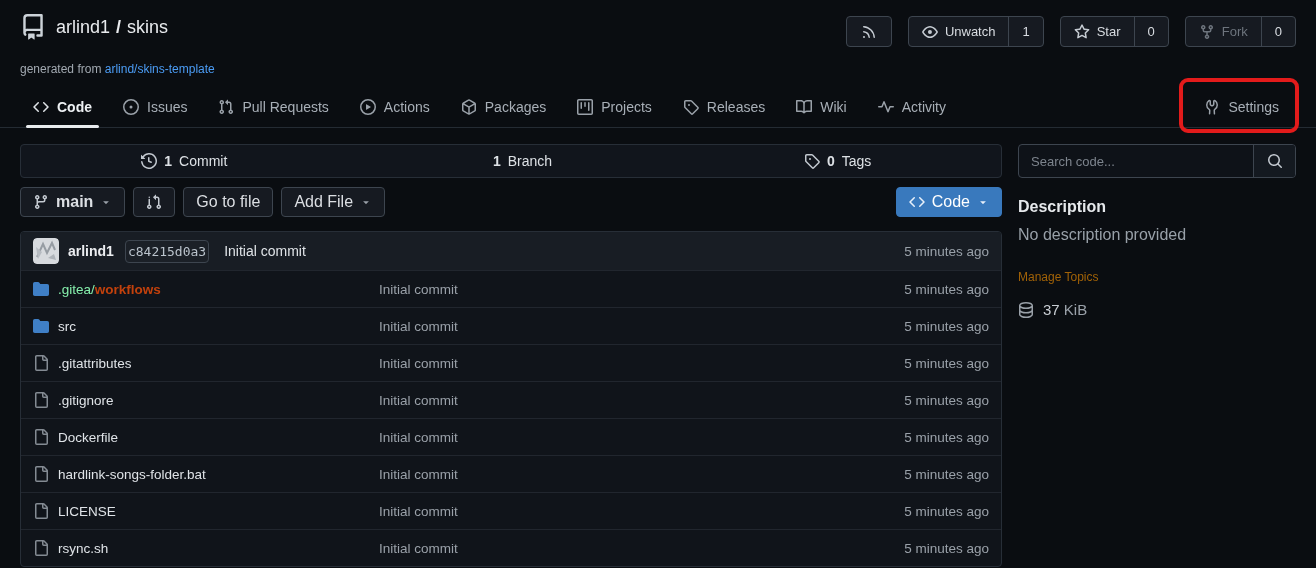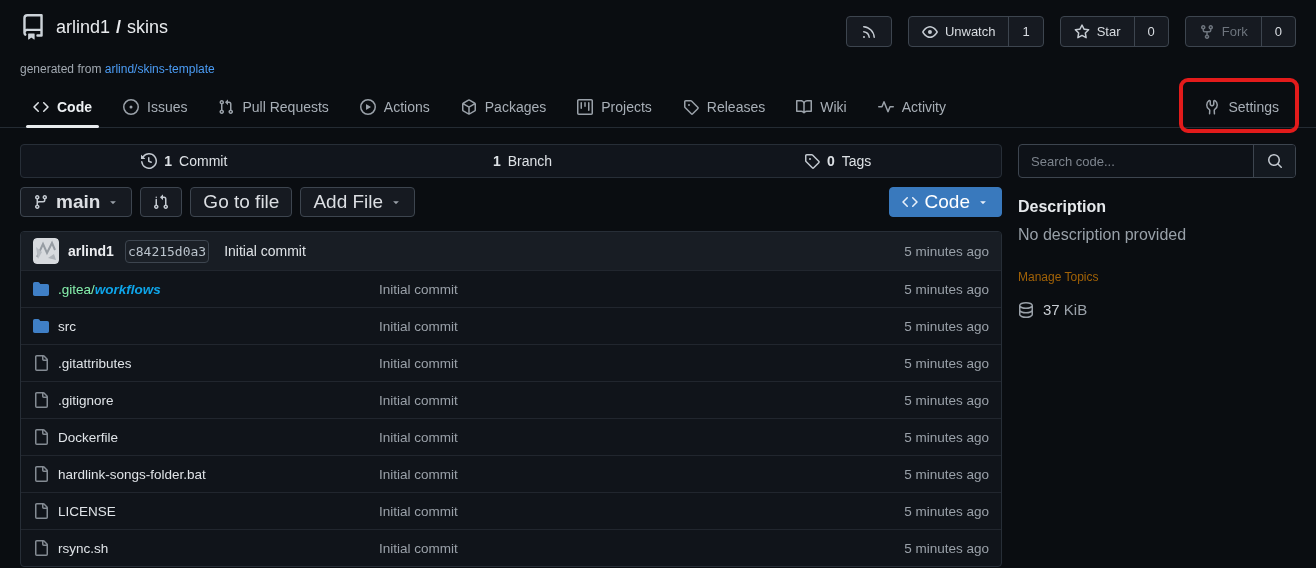--- a/index.html
+++ b/index.html
@@ -85,21 +85,21 @@
     color: #dde1e5; font-size: 14px;
   }
   .stat .ico { color: #c2c8cf; }
   .stat b { font-weight: 700; }
 
   
   .toolbar { margin-top: 9px; display: flex; align-items: center; gap: 8px; }
   .tbtn {
     display: inline-flex; align-items: center; gap: 7px; height: 30px;
     padding: 0 12px; background: #161a21; border: 1px solid #3d454f;
-    border-radius: 4px; color: #dcdfe3; font-size: 19px; white-space: nowrap;
+    border-radius: 4px; color: #dcdfe3; font-size: 16px; white-space: nowrap;
   }
   .tbtn .ico { color: #c4cad1; }
   .tbtn .caret { color: #9aa1a9; }
   .tbtn.branch b { font-weight: 700; }
   .toolbar-spacer { flex: 1; }
   .tbtn.primary {
     background: var(--accent-blue, #3979bd); border-color: var(--accent-blue, #3979bd);
     color: #fff; font-weight: 400;
   }
   .tbtn.primary .ico, .tbtn.primary .caret { color: #e8f0fa; }
@@ -126,21 +126,21 @@
 
   .file-row {
     display: flex; align-items: center; height: 37px;
     border-top: 1px solid #21262e; padding: 0 12px; font-size: 13.5px;
   }
   .cell-name { width: 346px; flex: none; display: flex; align-items: center; gap: 9px; overflow: hidden; }
   .cell-name .folder-ico { color: var(--folder-blue, #3f7fc6); }
   .cell-name .file-ico { color: #848b93; }
   .fname { color: #dfe3e7; white-space: nowrap; }
   .fprefix { color: #86efac; }
-  .fbold { font-weight: 700; color: #0ea5e9; font-style: italic; }
+  .fbold { font-weight: 700; color: #c2410c; }
   .cell-msg { flex: 1; color: #9aa1a9; overflow: hidden; white-space: nowrap; }
   .cell-time { color: #9aa1a9; white-space: nowrap; }
 
   
   .search-group {
     display: flex; height: 34px; border: 1px solid #3d454f;
     border-radius: 4px; overflow: hidden; background: #0e1218;
   }
   .search-group input {
     flex: 1; min-width: 0; background: transparent; border: none; outline: none;

